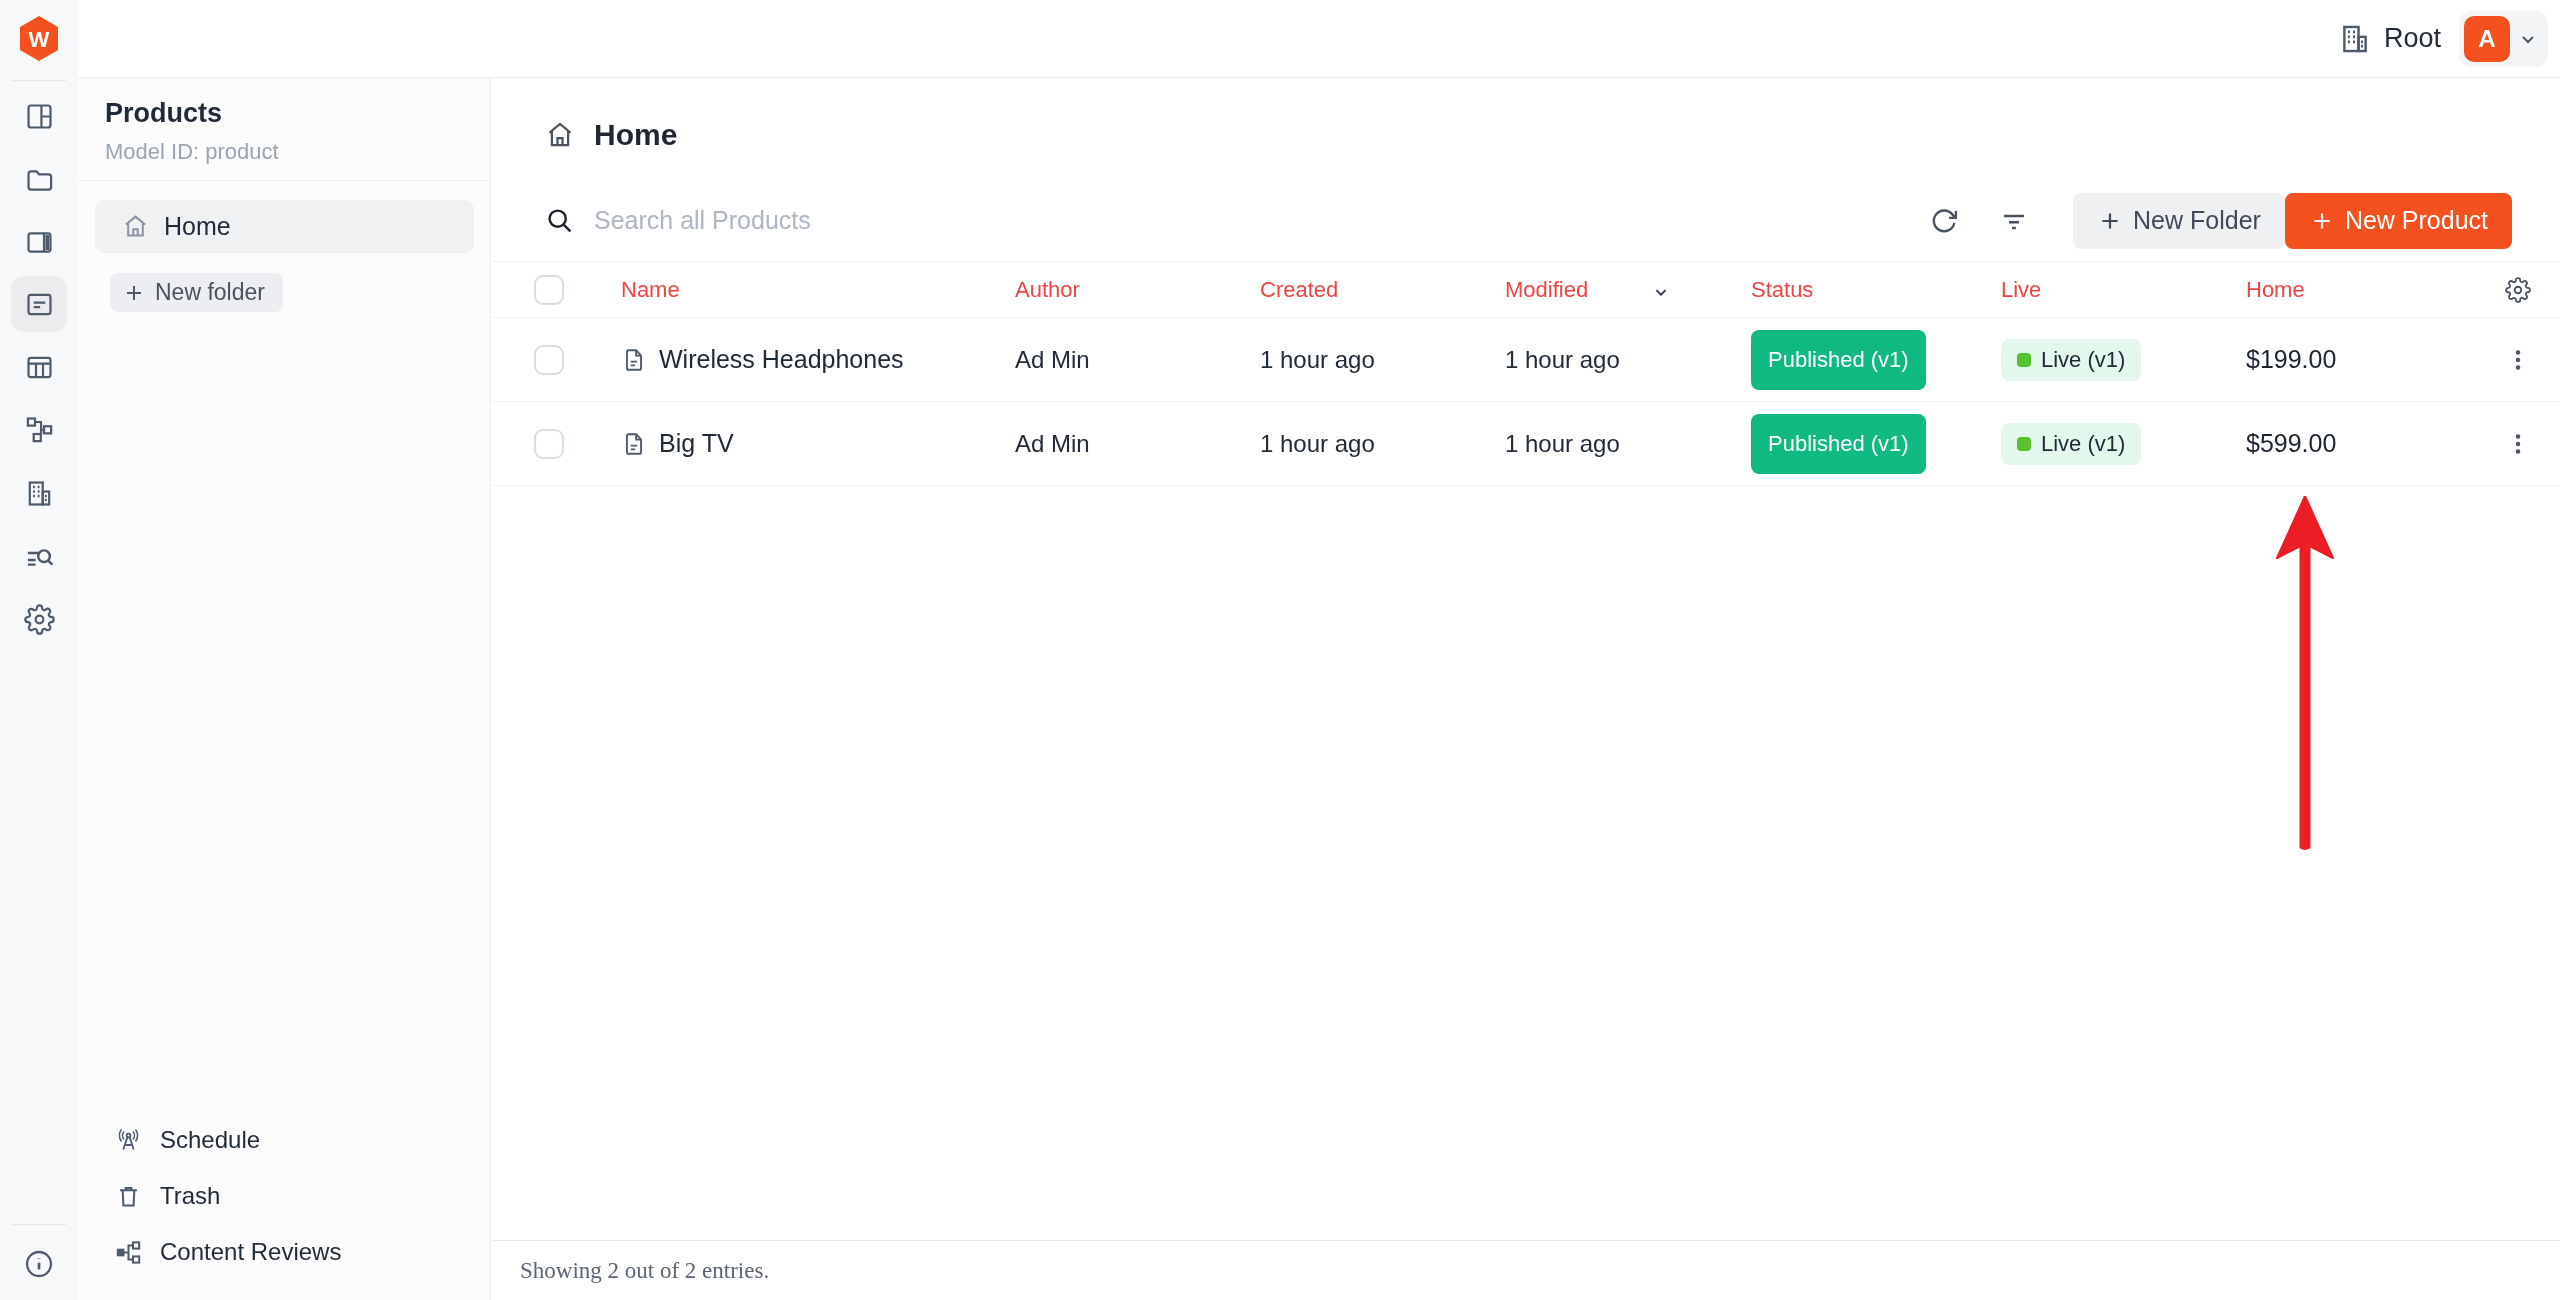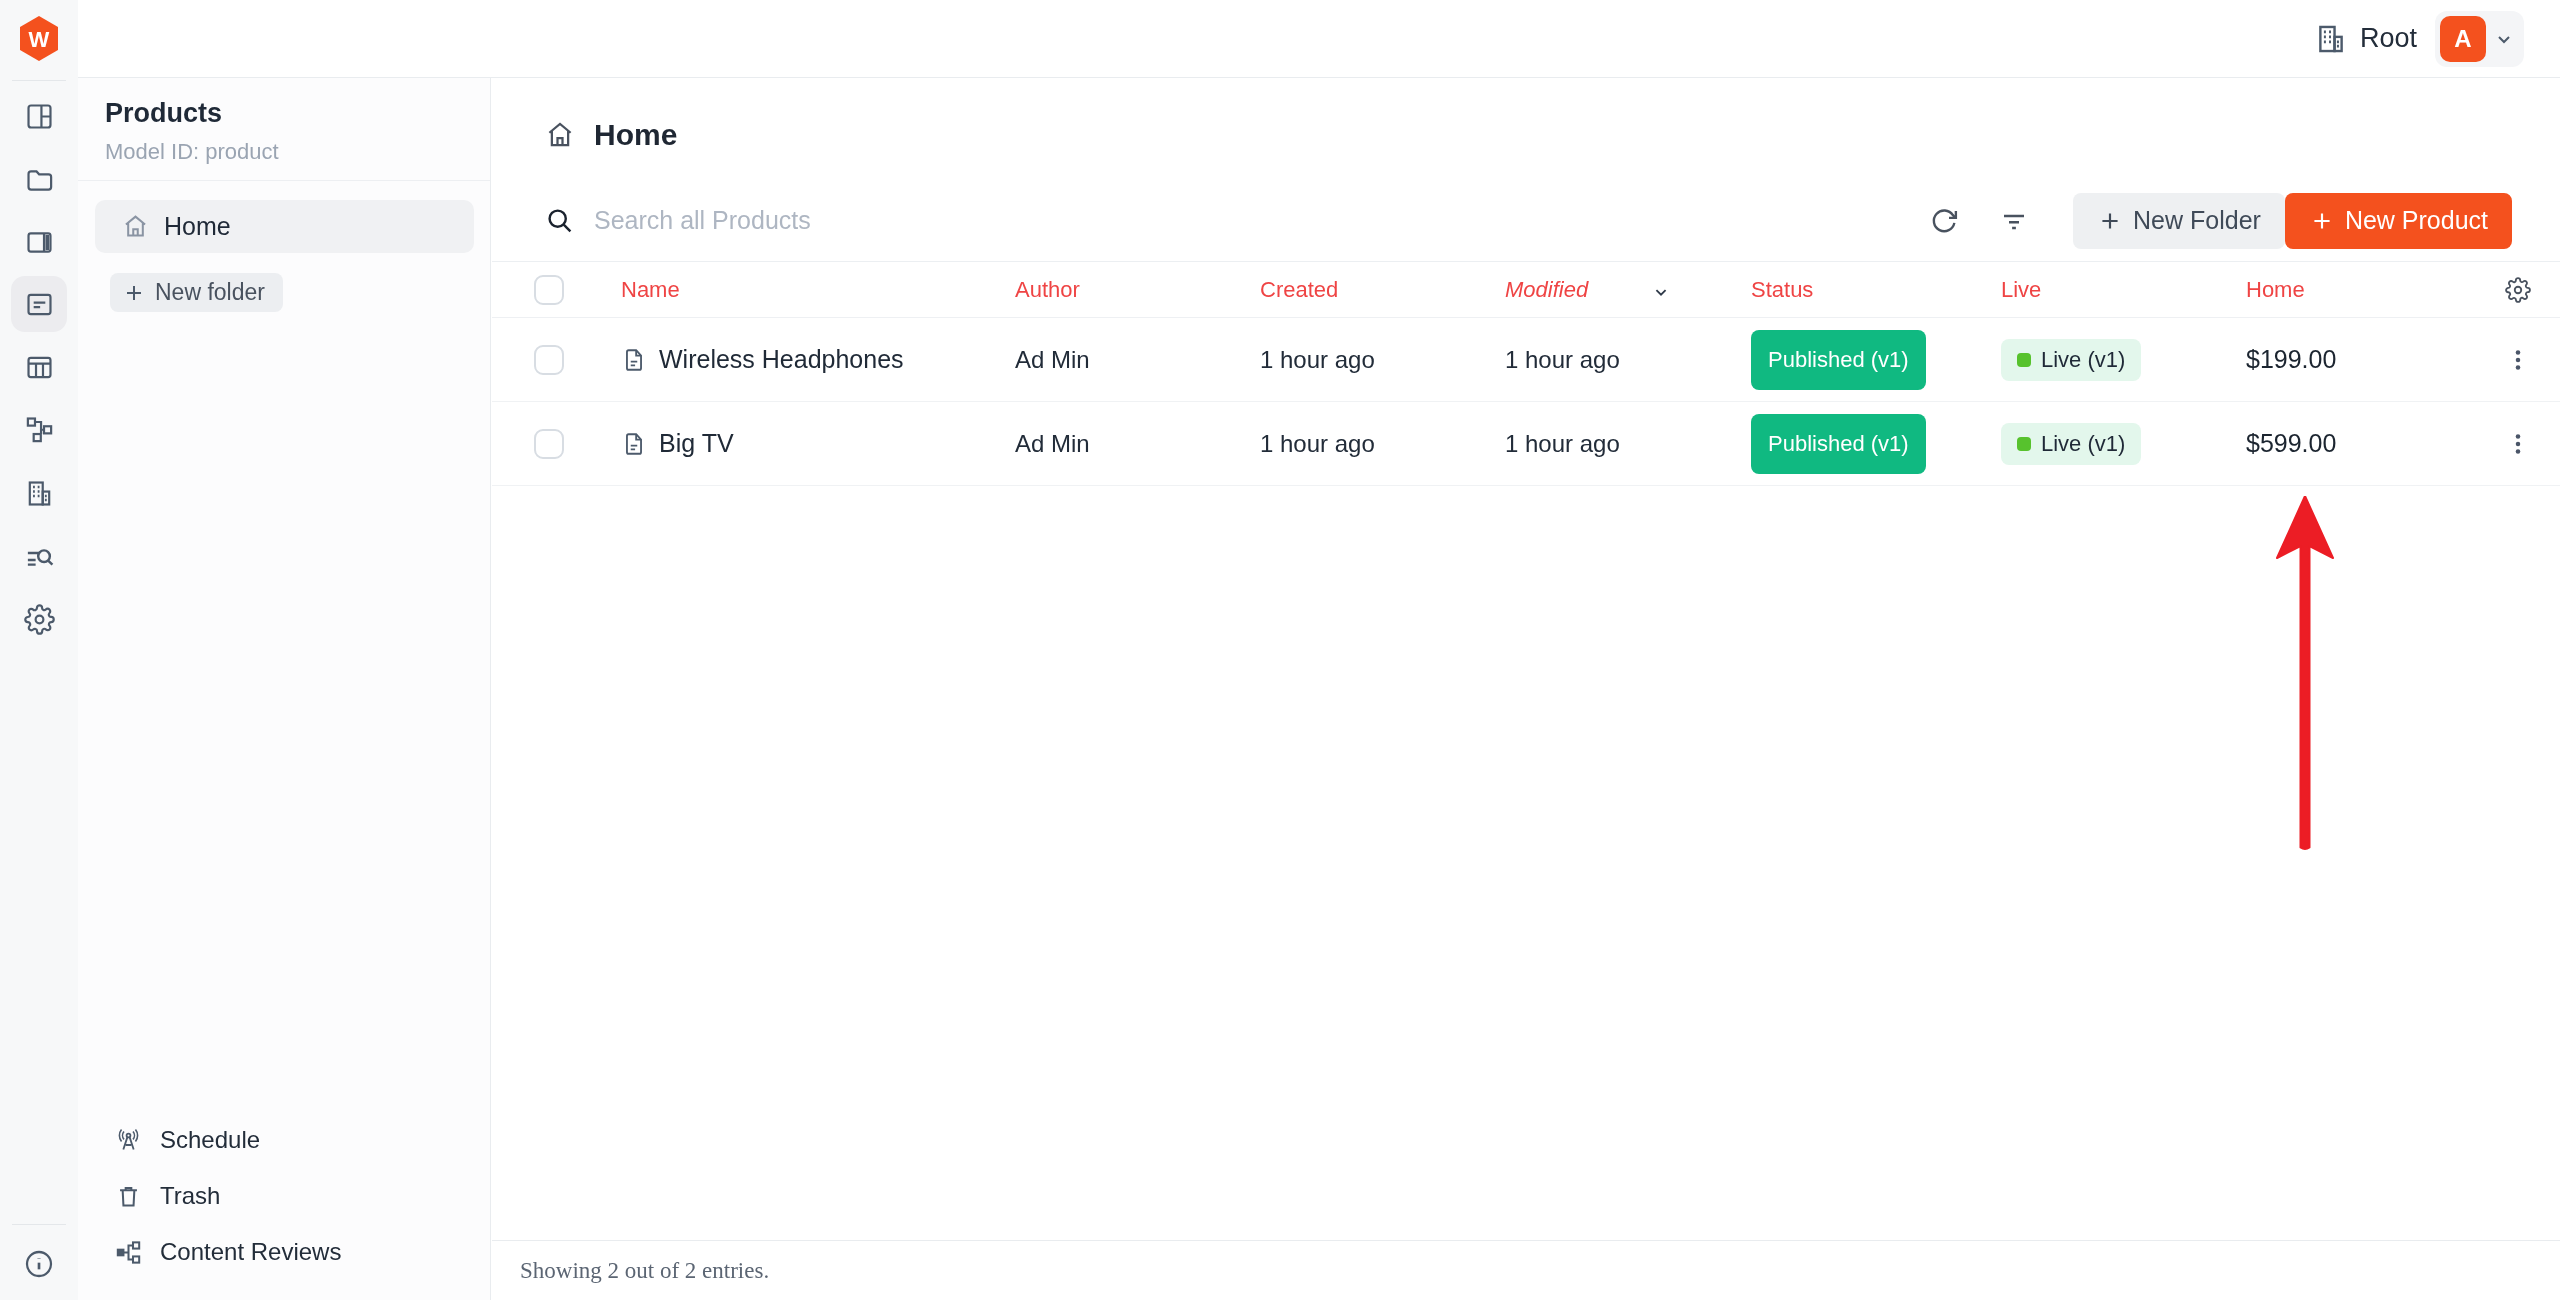--- a/index.html
+++ b/index.html
@@ -30,21 +30,21 @@
     position:absolute; left:11px; width:56px; height:56px; border-radius:14px;
     display:flex; align-items:center; justify-content:center; cursor:pointer;
   }
   .rail-item.selected { background:#ececef; }
   .rail-bottom { position:absolute; left:11px; width:56px; height:56px; display:flex; align-items:center; justify-content:center; }
 
   
   .topbar {
     position:absolute; left:78px; right:0; top:0; height:78px; background:#fff;
     border-bottom:1px solid #e9ecef; display:flex; align-items:center;
-    justify-content:flex-end; padding-right:36px; z-index:2;
+    justify-content:flex-end; padding-right:12px; z-index:2;
   }
   .tenant { display:flex; align-items:center; gap:12px; margin-right:18px; cursor:pointer; }
   .tenant-label { font-size:27px; color:#232d3a; }
   .avatar-pill {
     display:flex; align-items:center; gap:6px; background:#f4f5f7; border-radius:12px;
     padding:5px 8px 5px 5px; cursor:pointer;
   }
   .avatar {
     width:46px; height:46px; border-radius:10px; background:#f4511e; color:#fff;
     font-weight:bold; font-size:24px; display:flex; align-items:center; justify-content:center;
@@ -99,21 +99,21 @@
   .btn-orange { background:#f4511e; color:#ffffff; }
 
   
   .grid-row {
     display:grid;
     grid-template-columns:129px 394px 245px 245px 246px 250px 245px 230px 1fr;
     align-items:center;
   }
   .thead { position:absolute; left:0; right:0; top:184px; height:56px; border-bottom:1px solid #eef0f3; }
   .thead .th { font-size:22px; color:#ef4444; }
-  .th-mod { display:flex; align-items:flex-end;font-style:italic; }
+  .th-mod { display:flex; align-items:flex-end; }
   .th-mod .chev { margin-left:62px; cursor:pointer; }
   .rows { position:absolute; left:0; right:0; top:240px; }
   .trow { height:84px; border-bottom:1px solid #f0f2f4; cursor:pointer; }
   .cell-check { padding-left:42px; }
   .checkbox {
     width:30px; height:30px; border:2px solid #d8dde3; border-radius:9px; background:#fff;
     cursor:pointer;
   }
   .cell-name { display:flex; align-items:center; gap:12px; font-size:25px; color:#202a37; }
   .cell-txt { font-size:24px; color:#222c39; }

